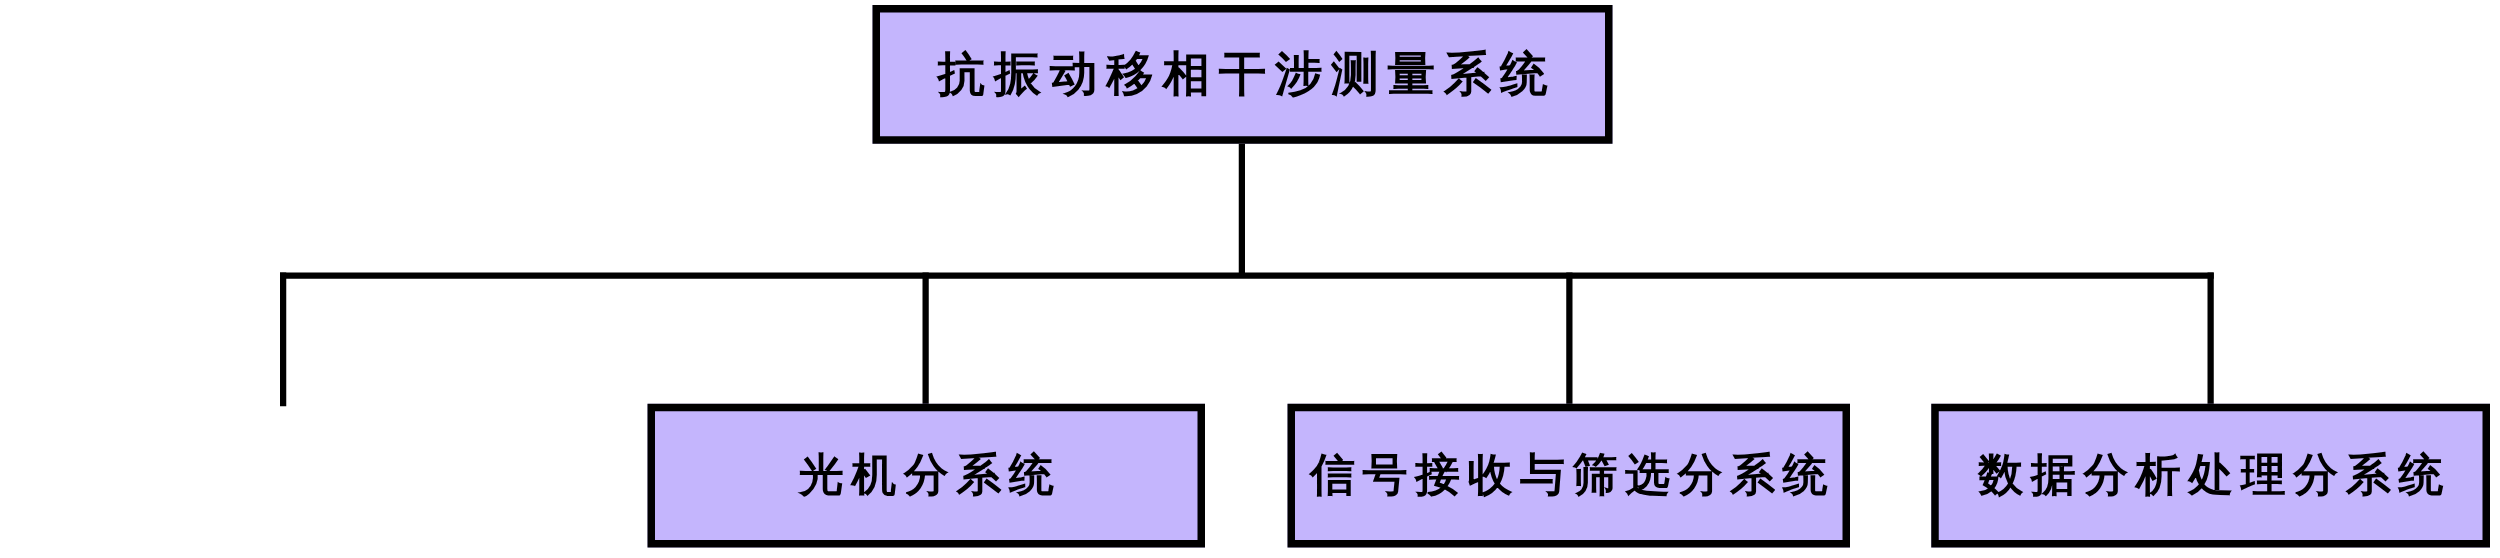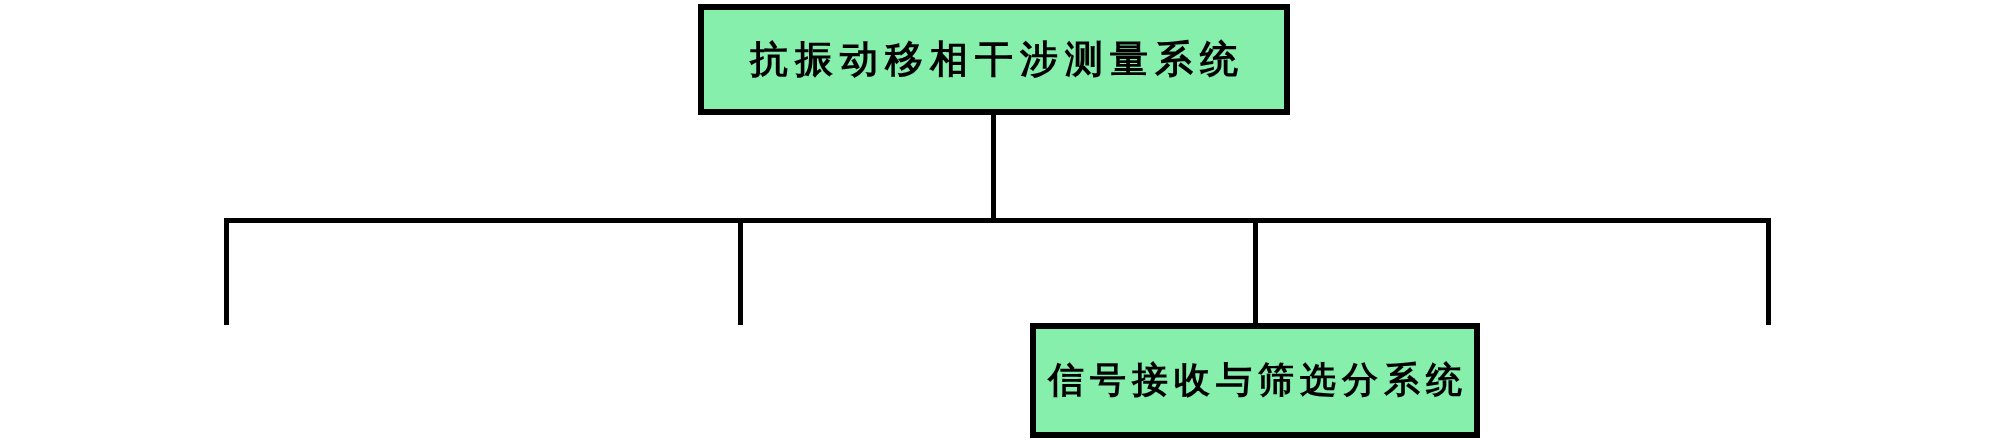--- a/index.html
+++ b/index.html
@@ -12,21 +12,21 @@
     width: 2000px;
     height: 446px;
     background: #ffffff;
     font-family: "Liberation Sans", sans-serif;
     overflow: hidden;
   }
   .node {
     position: absolute;
     box-sizing: border-box;
     border: 6px solid #000000;
-    background: #86efac;
+    background: #c4b5fd;
     display: flex;
     align-items: center;
     justify-content: center;
   }
   .node-label {
     color: #000000;
     font-size: 36px;
     font-weight: 700;
     letter-spacing: 6px;
     white-space: nowrap;
@@ -70,17 +70,23 @@
     <span class="node-label">抗振动移相干涉测量系统</span>
   </div>
 
   <div class="line line-root-stem"></div>
   <div class="line line-horizontal"></div>
   <div class="line line-child-stem line-child-stem-1"></div>
   <div class="line line-child-stem line-child-stem-2"></div>
   <div class="line line-child-stem line-child-stem-3"></div>
   <div class="line line-child-stem line-child-stem-4"></div>
 
+  <div class="node node-child node-child-2">
+    <span class="node-label">光机分系统</span>
+  </div>
   <div class="node node-child node-child-3">
     <span class="node-label">信号接收与筛选分系统</span>
+  </div>
+  <div class="node node-child node-child-4">
+    <span class="node-label">数据分析处理分系统</span>
   </div>
 
 </div>
 
 </body></html>

